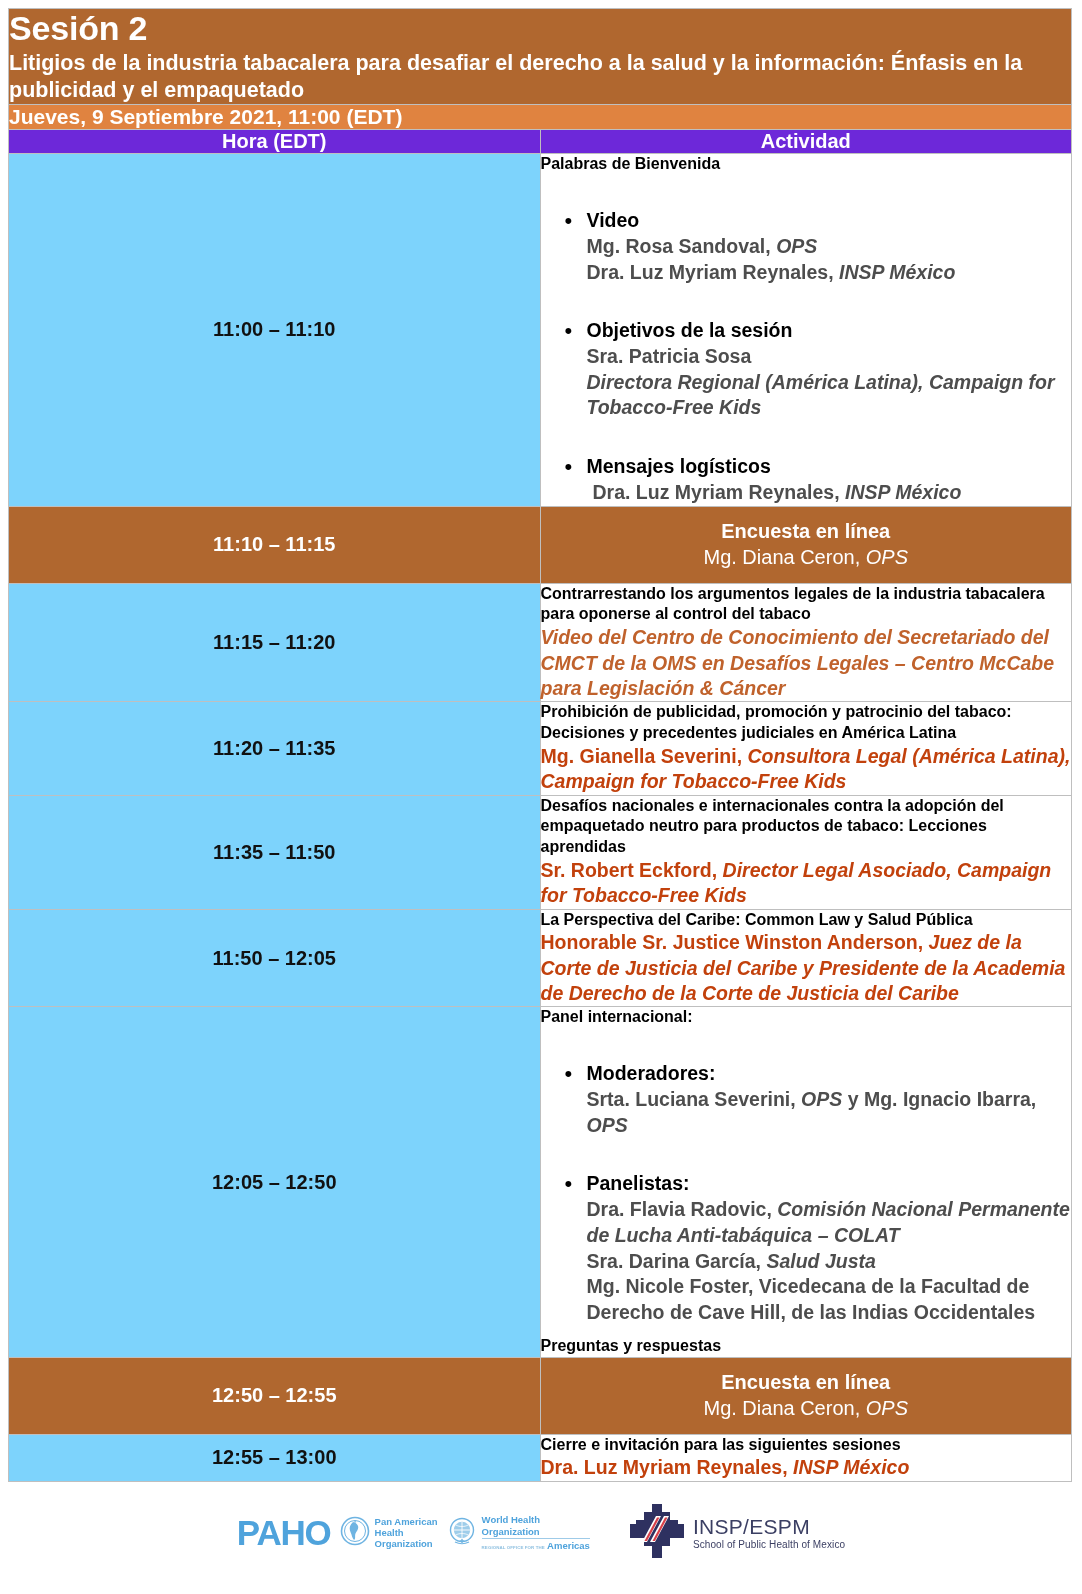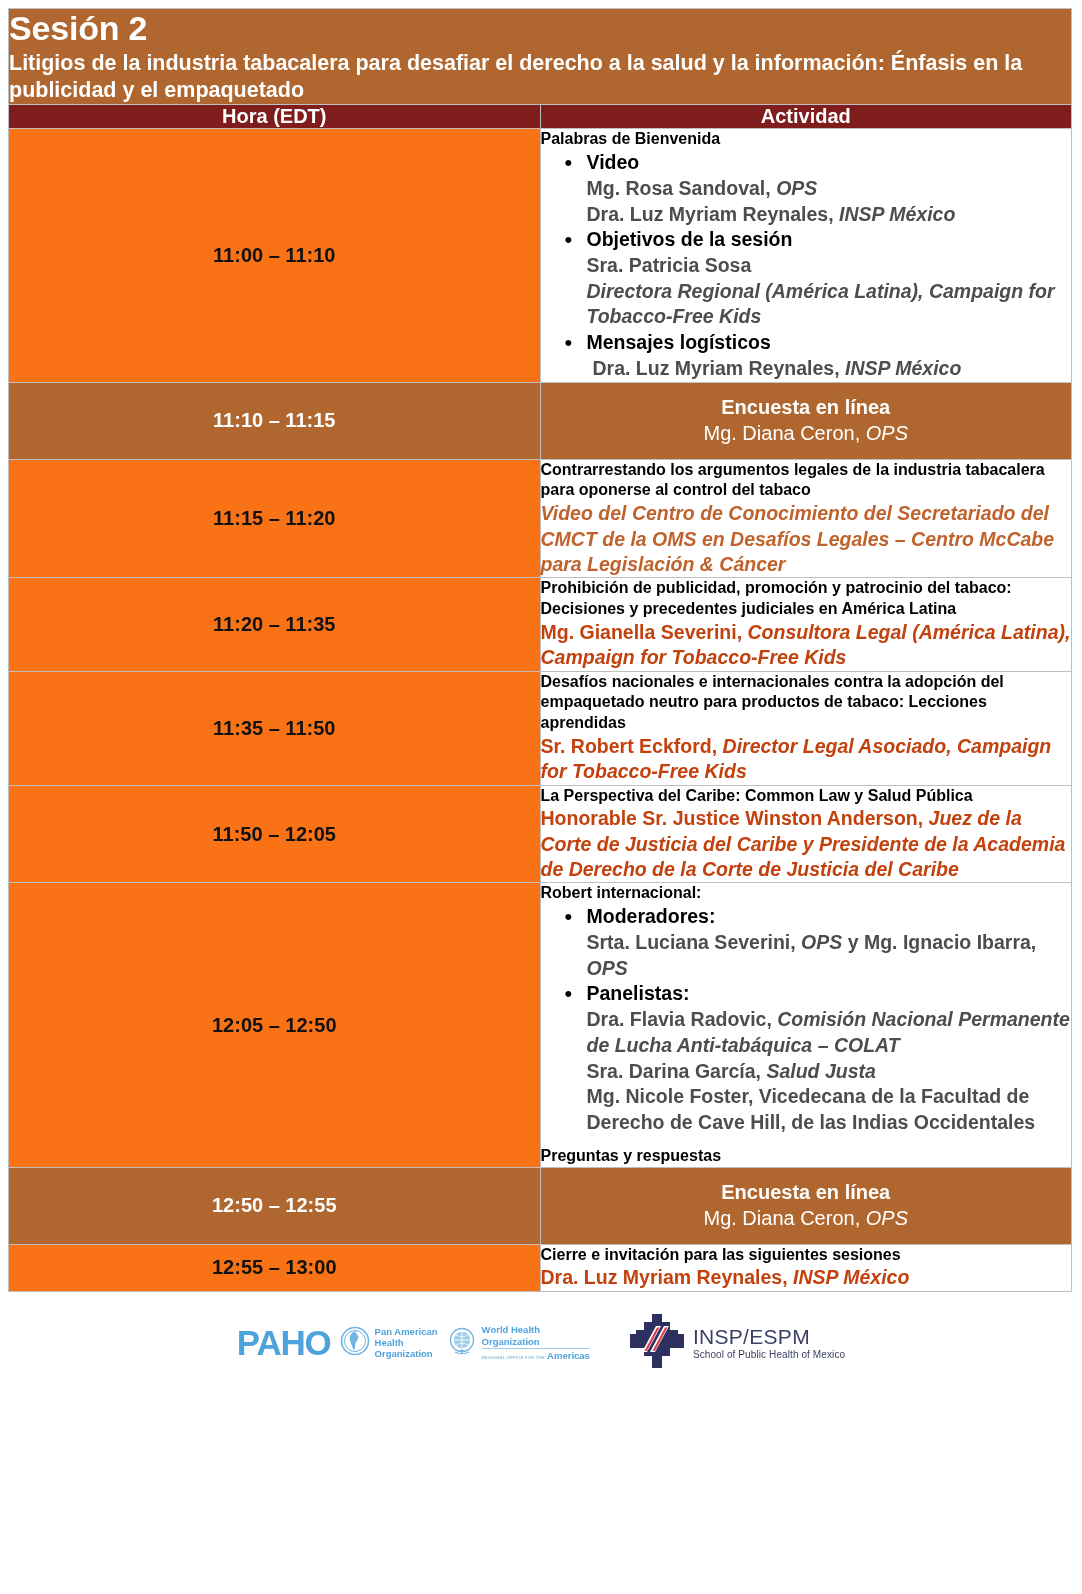--- a/index.html
+++ b/index.html
@@ -54,32 +54,32 @@
   .date-band {
     background: #e08340;
     color: #ffffff;
     padding: 16px 22px 17px 24px;
     font-size: 21px;
     font-weight: bold;
   }
 
   
   .col-head {
-    background: #7f1d1d;
+    background: #6d28d9;
     color: #ffffff;
     font-size: 20px;
     font-weight: bold;
     text-align: center;
     padding: 16px 6px 17px 6px;
   }
   .col-time { width: 190px; }
 
   
   .time-cell {
-    background: #f97316;
+    background: #7dd3fc;
     color: #111111;
     font-size: 20px;
     font-weight: bold;
     text-align: center;
     padding: 10px 4px;
     white-space: nowrap;
   }
   .time-cell.inv {
     background: #b0672f;
     color: #ffffff;
@@ -139,20 +139,21 @@
     top: -1px;
     color: #000000;
     font-size: 22px;
     line-height: 1.3;
   }
   .bullet-title {
     color: #000000;
     font-size: 19.5px;
     font-weight: bold;
     line-height: 1.32;
+    margin-top: 33px;
   }
   .bullet-sub {
     color: #4d4d4d;
     font-size: 19.5px;
     font-weight: bold;
     line-height: 1.32;
   }
   .indent-1 { padding-left: 6px; }
   .spacer-sm { height: 10px; }
 
@@ -228,20 +229,23 @@
   <table class="agenda-table">
     <tbody>
 
       <tr>
         <td colspan="2" class="title-band">
           <div class="title-main">Sesión 2</div>
           <div class="title-sub">Litigios de la industria tabacalera para desafiar el derecho a la salud y la información: Énfasis en la publicidad y el empaquetado</div>
         </td>
       </tr>
 
+      <tr>
+        <td colspan="2" class="date-band">Jueves, 9 Septiembre 2021, 11:00 (EDT)</td>
+      </tr>
 
       <tr>
         <td class="col-head col-time">Hora (EDT)</td>
         <td class="col-head">Actividad</td>
       </tr>
 
       <tr>
         <td class="time-cell">11:00 – 11:10</td>
         <td class="act-cell">
           <div class="head-line">Palabras de Bienvenida</div>
@@ -300,21 +304,21 @@
         <td class="time-cell">11:50 – 12:05</td>
         <td class="act-cell">
           <div class="head-line">La Perspectiva del Caribe: Common Law y Salud Pública</div>
           <div class="body-line"><span>Honorable Sr. Justice Winston Anderson, </span><em>Juez de la Corte de Justicia del Caribe y Presidente de la Academia de Derecho de la Corte de Justicia del Caribe</em></div>
         </td>
       </tr>
 
       <tr>
         <td class="time-cell">12:05 – 12:50</td>
         <td class="act-cell">
-          <div class="head-line">Robert internacional:</div>
+          <div class="head-line">Panel internacional:</div>
           <ul class="blist">
             <li>
               <div class="bullet-title">Moderadores:</div>
               <div class="bullet-sub"><span>Srta. Luciana Severini, </span><em>OPS</em><span> y Mg. Ignacio Ibarra, </span><em>OPS</em></div>
             </li>
             <li>
               <div class="bullet-title">Panelistas:</div>
               <div class="bullet-sub"><span>Dra. Flavia Radovic, </span><em>Comisión Nacional Permanente de Lucha Anti-tabáquica – COLAT</em></div>
               <div class="bullet-sub"><span>Sra. Darina García, </span><em>Salud Justa</em></div>
               <div class="bullet-sub"><span>Mg. Nicole Foster, Vicedecana de la Facultad de Derecho de Cave Hill, de las Indias Occidentales</span></div>

